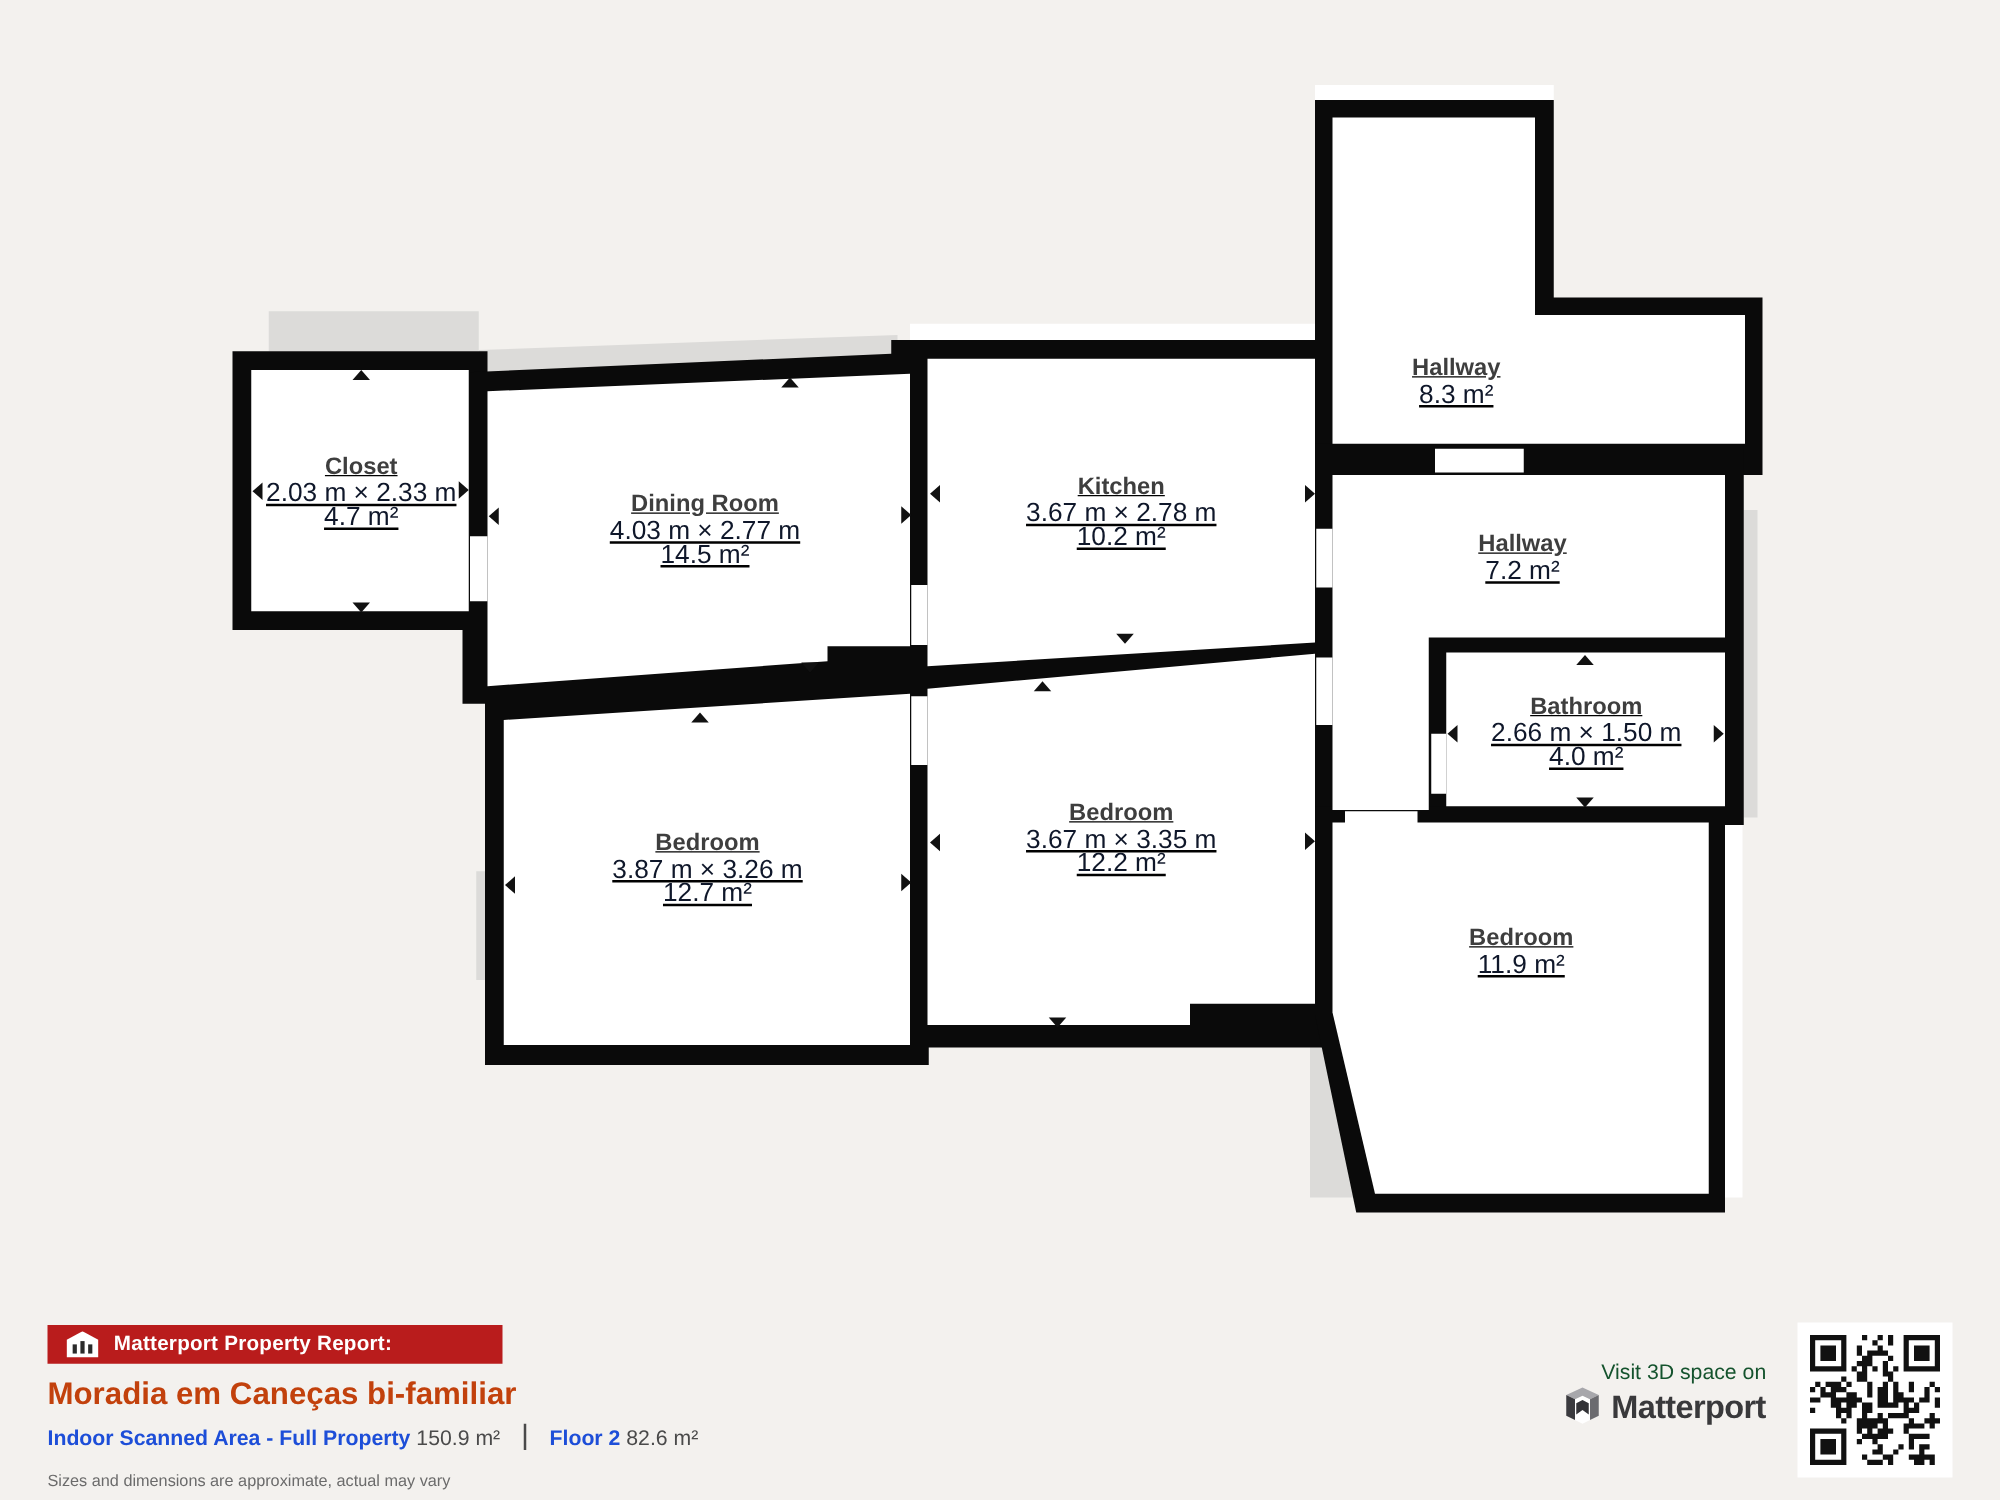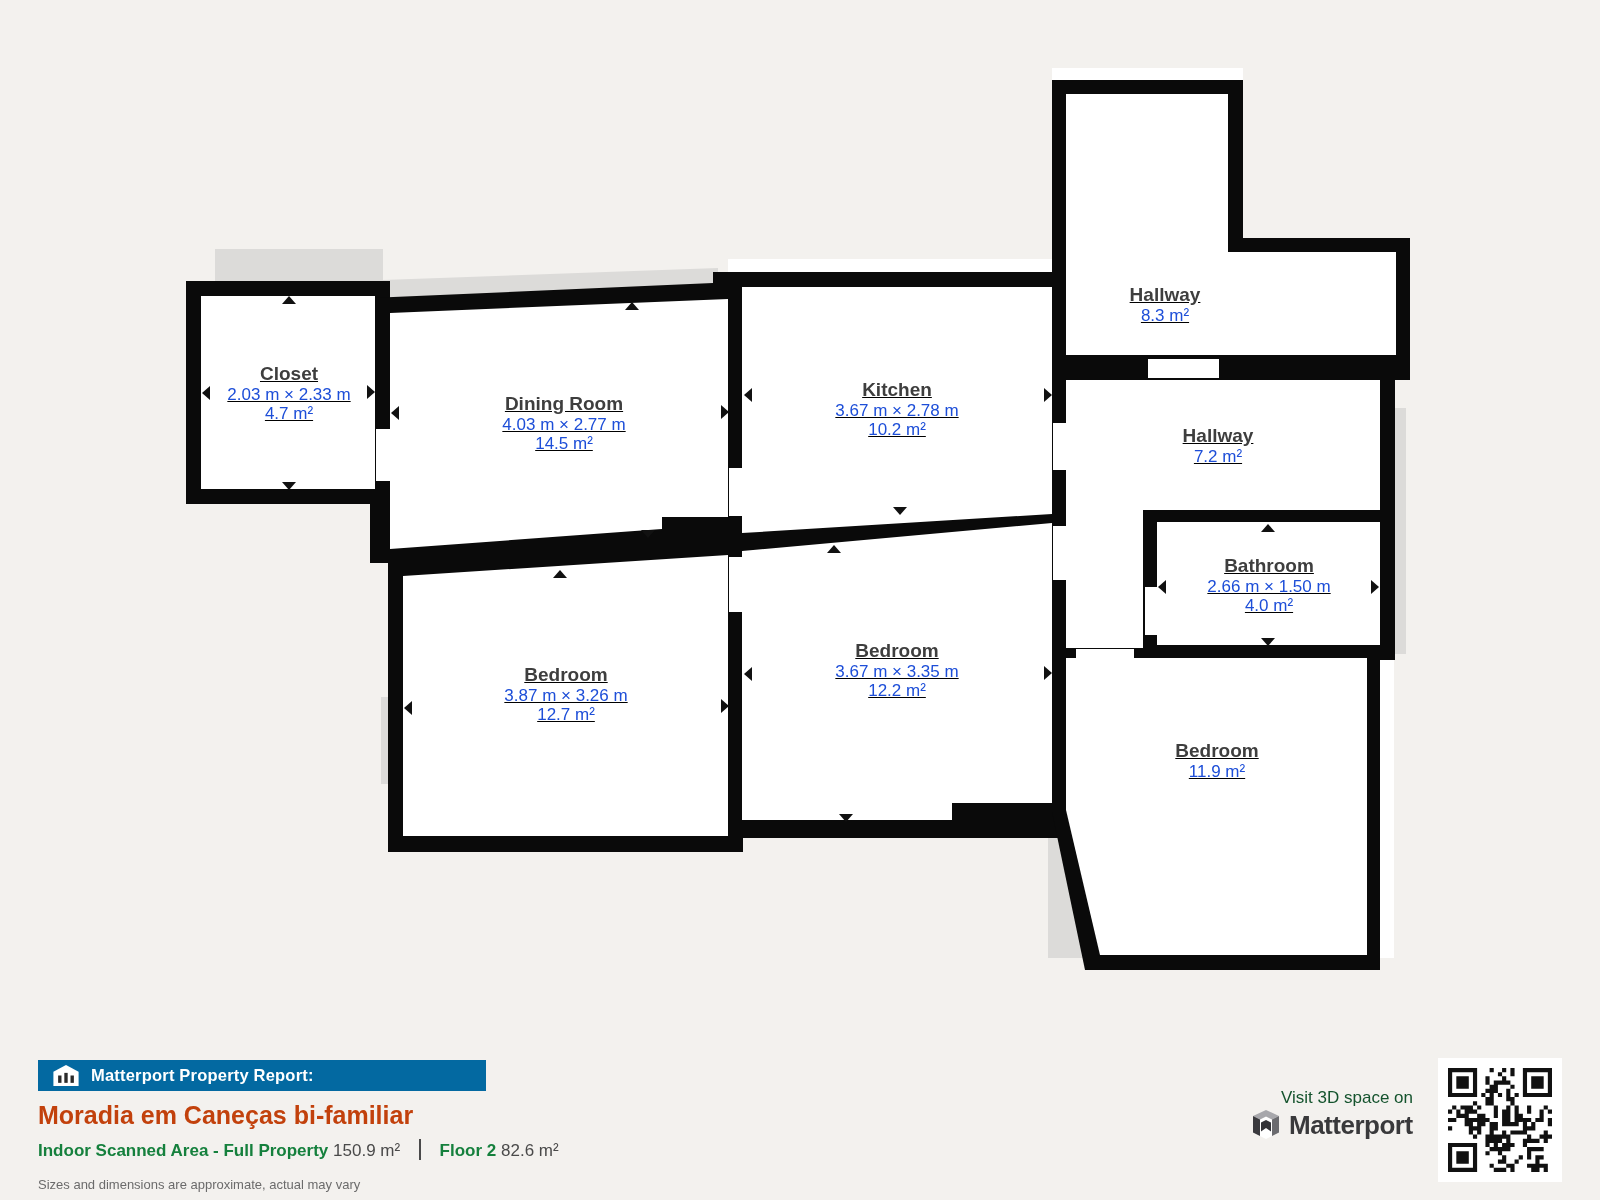--- a/index.html
+++ b/index.html
@@ -4,29 +4,29 @@
 <style>
   html,body{margin:0;padding:0;}
   body{
     width:1600px;height:1200px;position:relative;overflow:hidden;
     background:#f3f1ee;
     font-family:"Liberation Sans","DejaVu Sans",sans-serif;
   }
   #plan-svg{position:absolute;left:0;top:0;}
   .room-label{position:absolute;text-align:center;transform:translateX(-50%);white-space:nowrap;text-decoration:underline;}
   .room-name{font-size:19px;font-weight:700;line-height:22px;color:#3e3e3e;}
-  .room-dims,.room-area{font-size:17px;line-height:19px;color:#1d4ed8;}
+  .room-dims,.room-area{font-size:21px;line-height:19px;color:#0f172a;}
   .report-bar{
-    position:absolute;left:38px;top:1060px;width:448px;height:31px;background:#0369a1;
+    position:absolute;left:38px;top:1060px;width:364px;height:31px;background:#b91c1c;
     display:flex;align-items:center;padding-left:15px;box-sizing:border-box;
   }
   .report-bar-text{color:#fff;font-size:16.5px;font-weight:700;margin-left:12px;letter-spacing:.2px;}
   .property-title{position:absolute;left:38px;top:1101px;font-size:25px;font-weight:700;color:#c2410c;}
   .scan-info{position:absolute;left:38px;top:1139px;font-size:17px;color:#303030;}
-  .scan-info .lbl{font-weight:700;color:#15803d;}
+  .scan-info .lbl{font-weight:700;color:#1d4ed8;}
   .scan-info .val{font-weight:400;color:#4a4a4a;}
   .v-divider{display:inline-block;width:2px;height:21px;background:#4a4a4a;margin:0 14px;vertical-align:-4px;}
   .disclaimer{position:absolute;left:38px;top:1165px;font-size:13px;color:#6b6b6b;margin-top:12px;}
   .visit-text{position:absolute;left:1281px;top:1088px;font-size:17px;color:#14532d;}
   .logo-row{position:absolute;left:1251px;top:1109px;display:flex;align-items:center;}
   .brand-name{font-size:26px;font-weight:700;color:#39393b;letter-spacing:-.5px;margin-left:8px;}
   .qr-tile{position:absolute;left:1438px;top:1058px;width:124px;height:124px;background:#fff;}
 </style>
 </head>
 <body>

